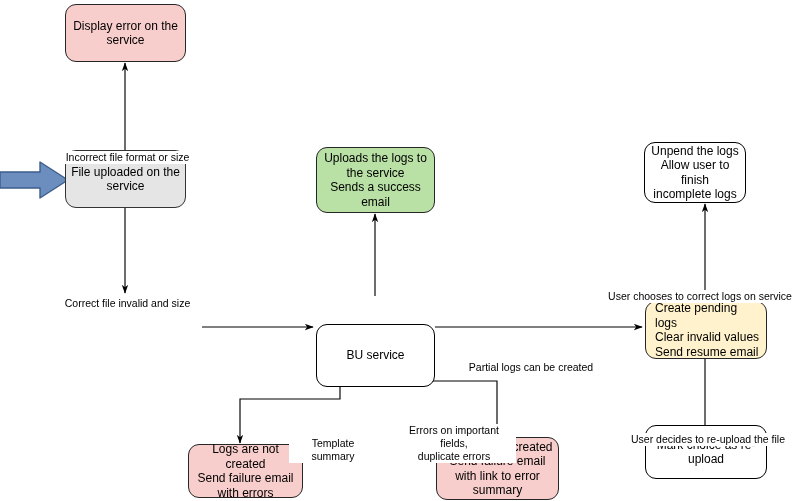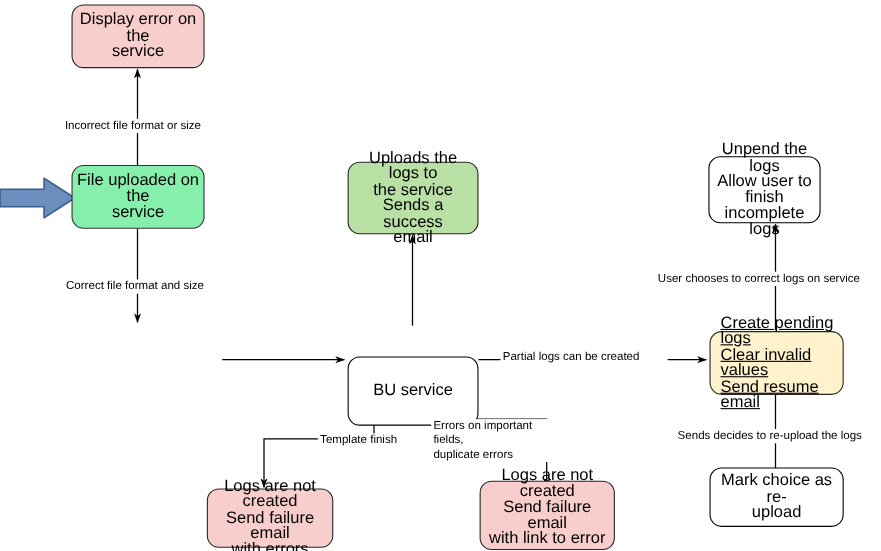--- a/index.html
+++ b/index.html
@@ -26,48 +26,49 @@
   }
   .node {
     position: absolute;
     box-sizing: border-box;
     border: 1px solid #000000;
     border-radius: 11px;
     display: flex;
     align-items: center;
     justify-content: center;
     text-align: center;
-    font-size: 15px;
+    font-size: 12px;
     line-height: 14.5px;
     color: #000000;
     padding: 2px 4px;
     white-space: pre-line;
     z-index: 2;
     background: #ffffff;
   }
   .node.fill-pink   { background: #f8cecc; border-color: #262626; }
-  .node.fill-blue   { background: #86efac; border-color: #333333; }
+  .node.fill-blue   { background: #e5e5e5; border-color: #333333; }
   .node.fill-green  { background: #b9e0a5; border-color: #262626; }
-  .node.fill-yellow { background: #fff2cc; border-color: #262626; text-decoration: underline; }
+  .node.fill-yellow { background: #fff2cc; border-color: #262626; }
   .node.fill-white  { background: #ffffff; border-color: #000000; }
   .node.align-left {
     justify-content: flex-start;
     text-align: left;
     padding-left: 9px;
   }
   .edge-label {
     position: absolute;
     font-size: 10.5px;
     line-height: 13px;
     color: #000000;
     background: #ffffff;
-    text-align: left;
+    text-align: center;
     white-space: pre-line;
     padding: 0 2px;
     z-index: 3;
+    margin-top: 43px;
   }
   .big-arrow {
     position: absolute;
     z-index: 2;
   }
 </style>
 </head>
 <body>
 
 <div id="canvas">
@@ -133,27 +134,27 @@
   <div class="node fill-pink" style="left:436px; top:437px; width:123px; height:63px;">Logs are not created
 Send failure email
 with link to error
 summary</div>
 
   <div class="node fill-white" style="left:645px; top:425px; width:122px; height:54px;">Mark choice as re-
 upload</div>
 
   <div class="edge-label" style="left:57px; top:108px; width:137px;">Incorrect file format or size</div>
 
-  <div class="edge-label" style="left:58px; top:254px; width:135px;">Correct file format and size</div>
+  <div class="edge-label" style="left:58px; top:254px; width:135px;">Correct file invalid and size</div>
 
 
   <div class="edge-label" style="left:455px; top:318px; width:148px;">Partial logs can be created</div>
 
   <div class="edge-label" style="left:596px; top:247px; width:204px;">User chooses to correct logs on service</div>
 
-  <div class="edge-label" style="left:614px; top:390px; width:184px;">Sends decides to re-upload the logs</div>
+  <div class="edge-label" style="left:614px; top:390px; width:184px;">User decides to re-upload the file</div>
 
-  <div class="edge-label" style="left:289px; top:394px; width:84px;">Template finish</div>
+  <div class="edge-label" style="left:289px; top:394px; width:84px;">Template summary</div>
 
   <div class="edge-label" style="left:392px; top:381px; width:120px;">Errors on important fields,
 duplicate errors</div>
 
 </div>
 
 </body></html>

